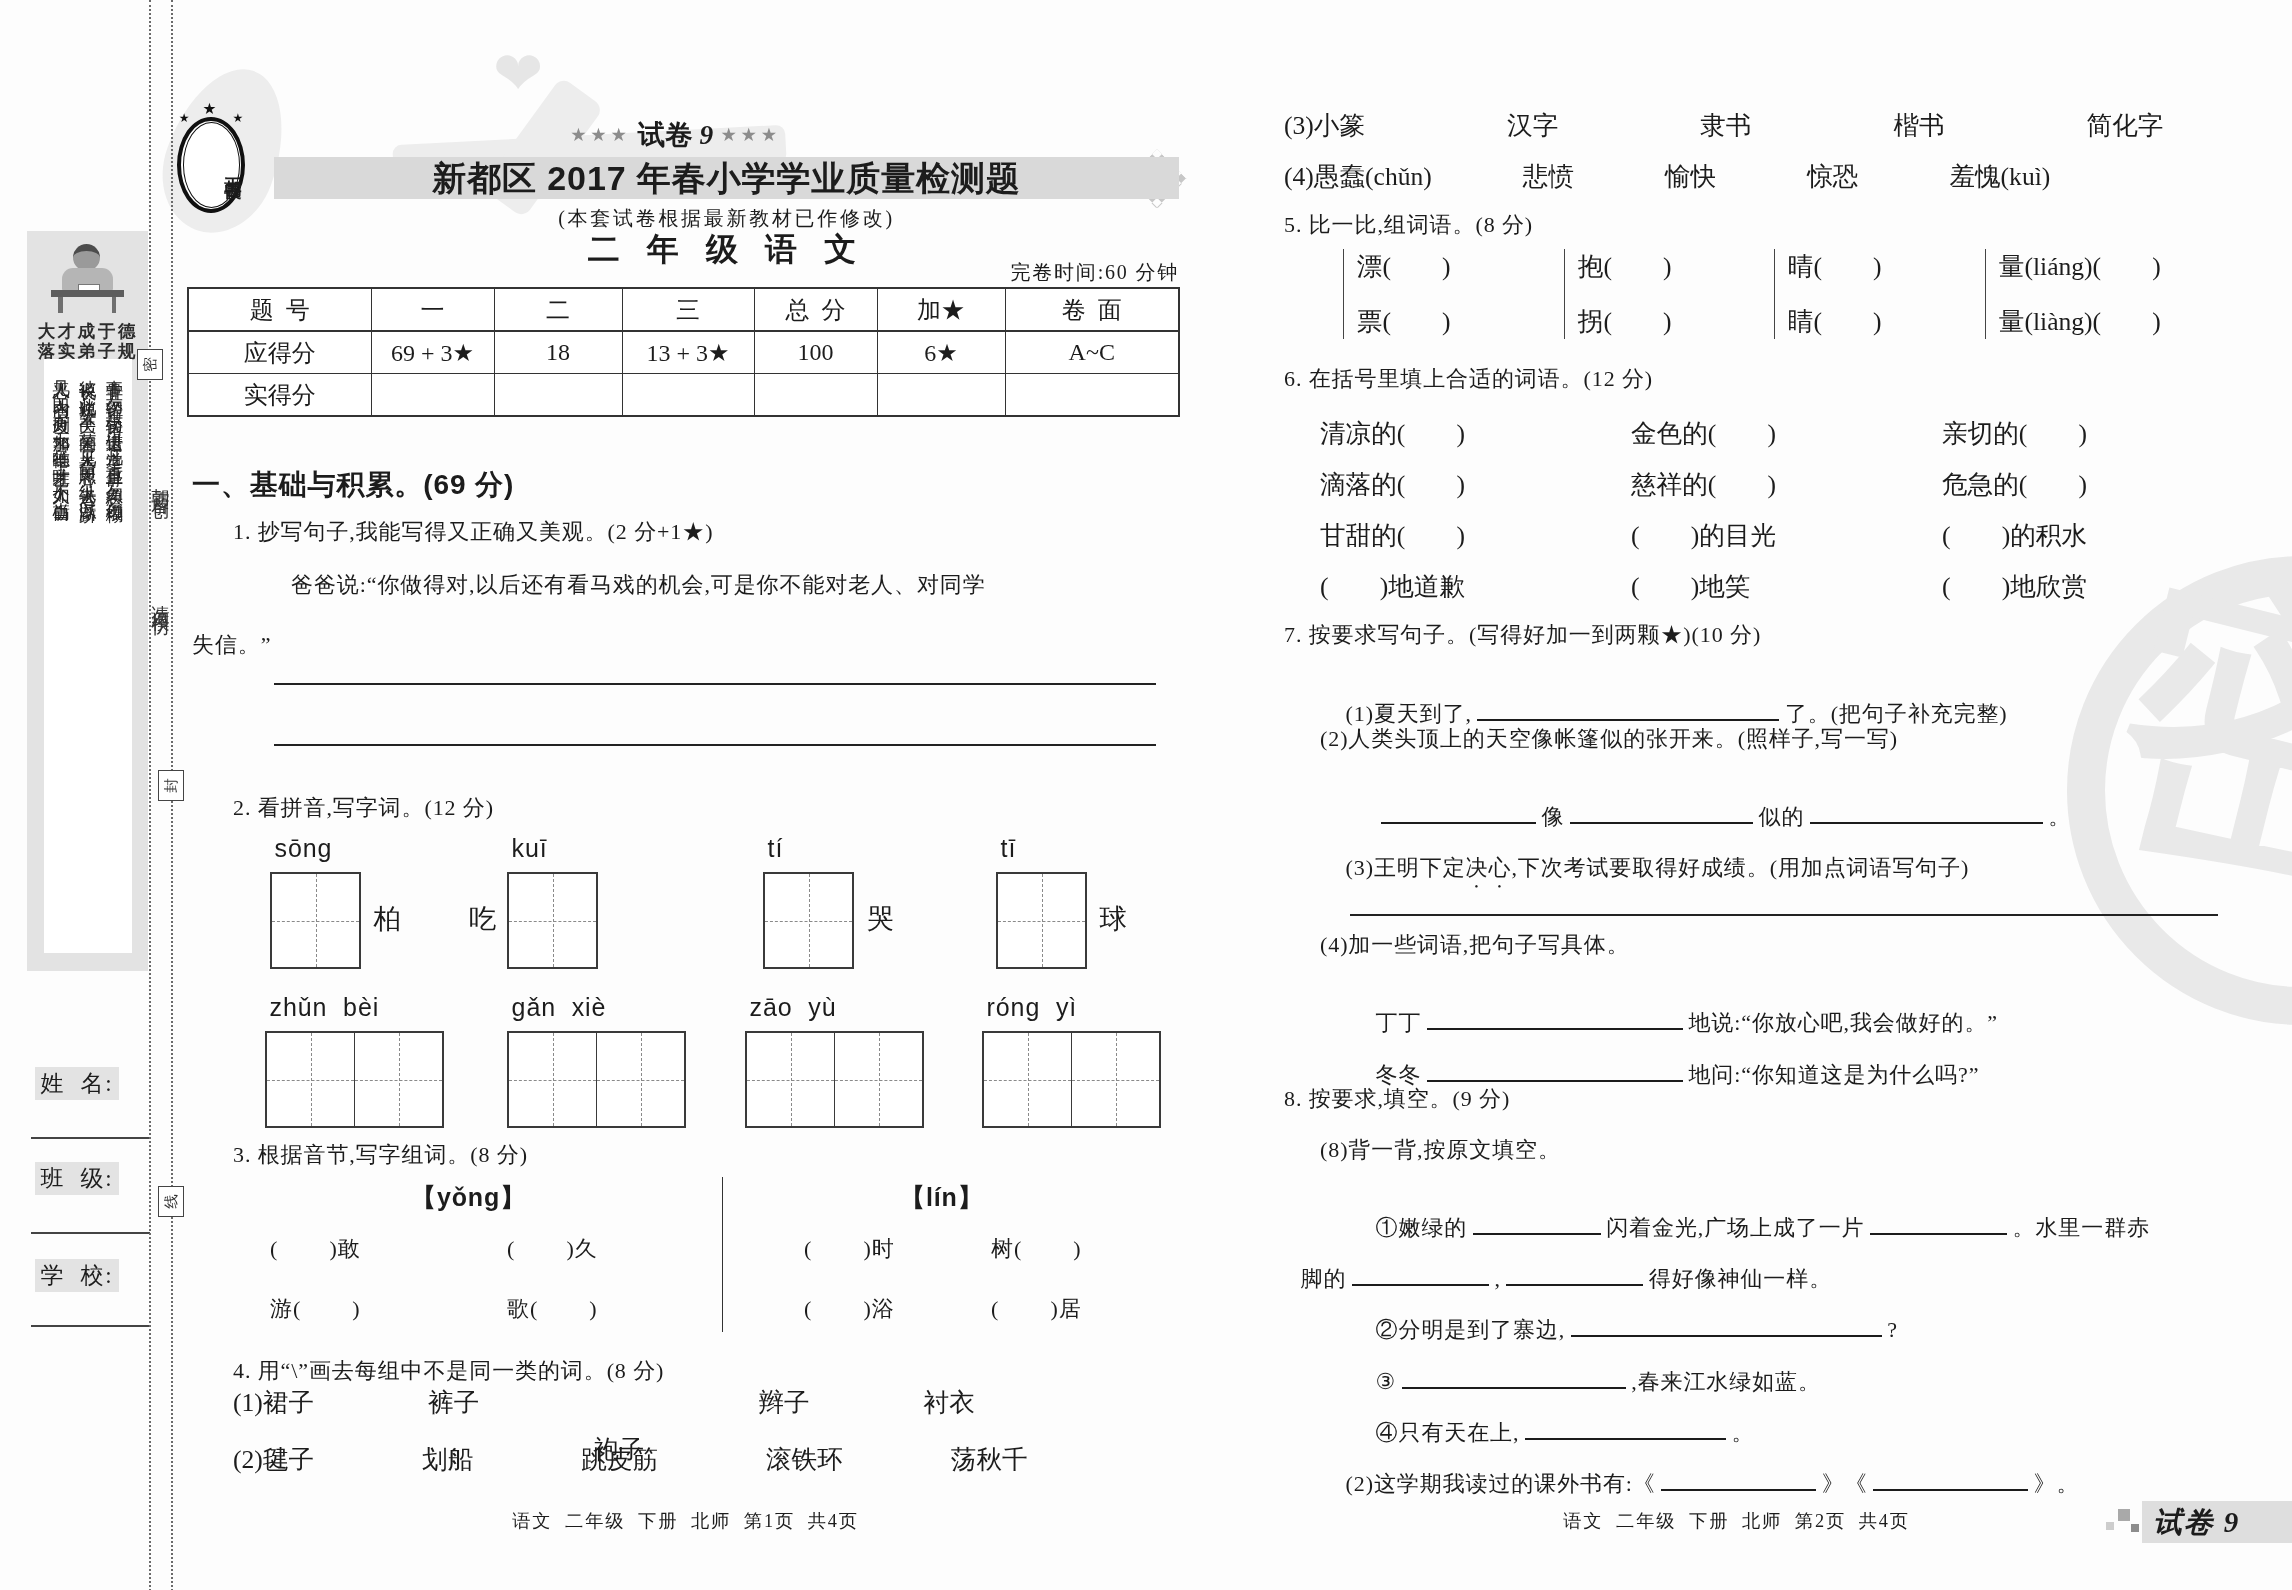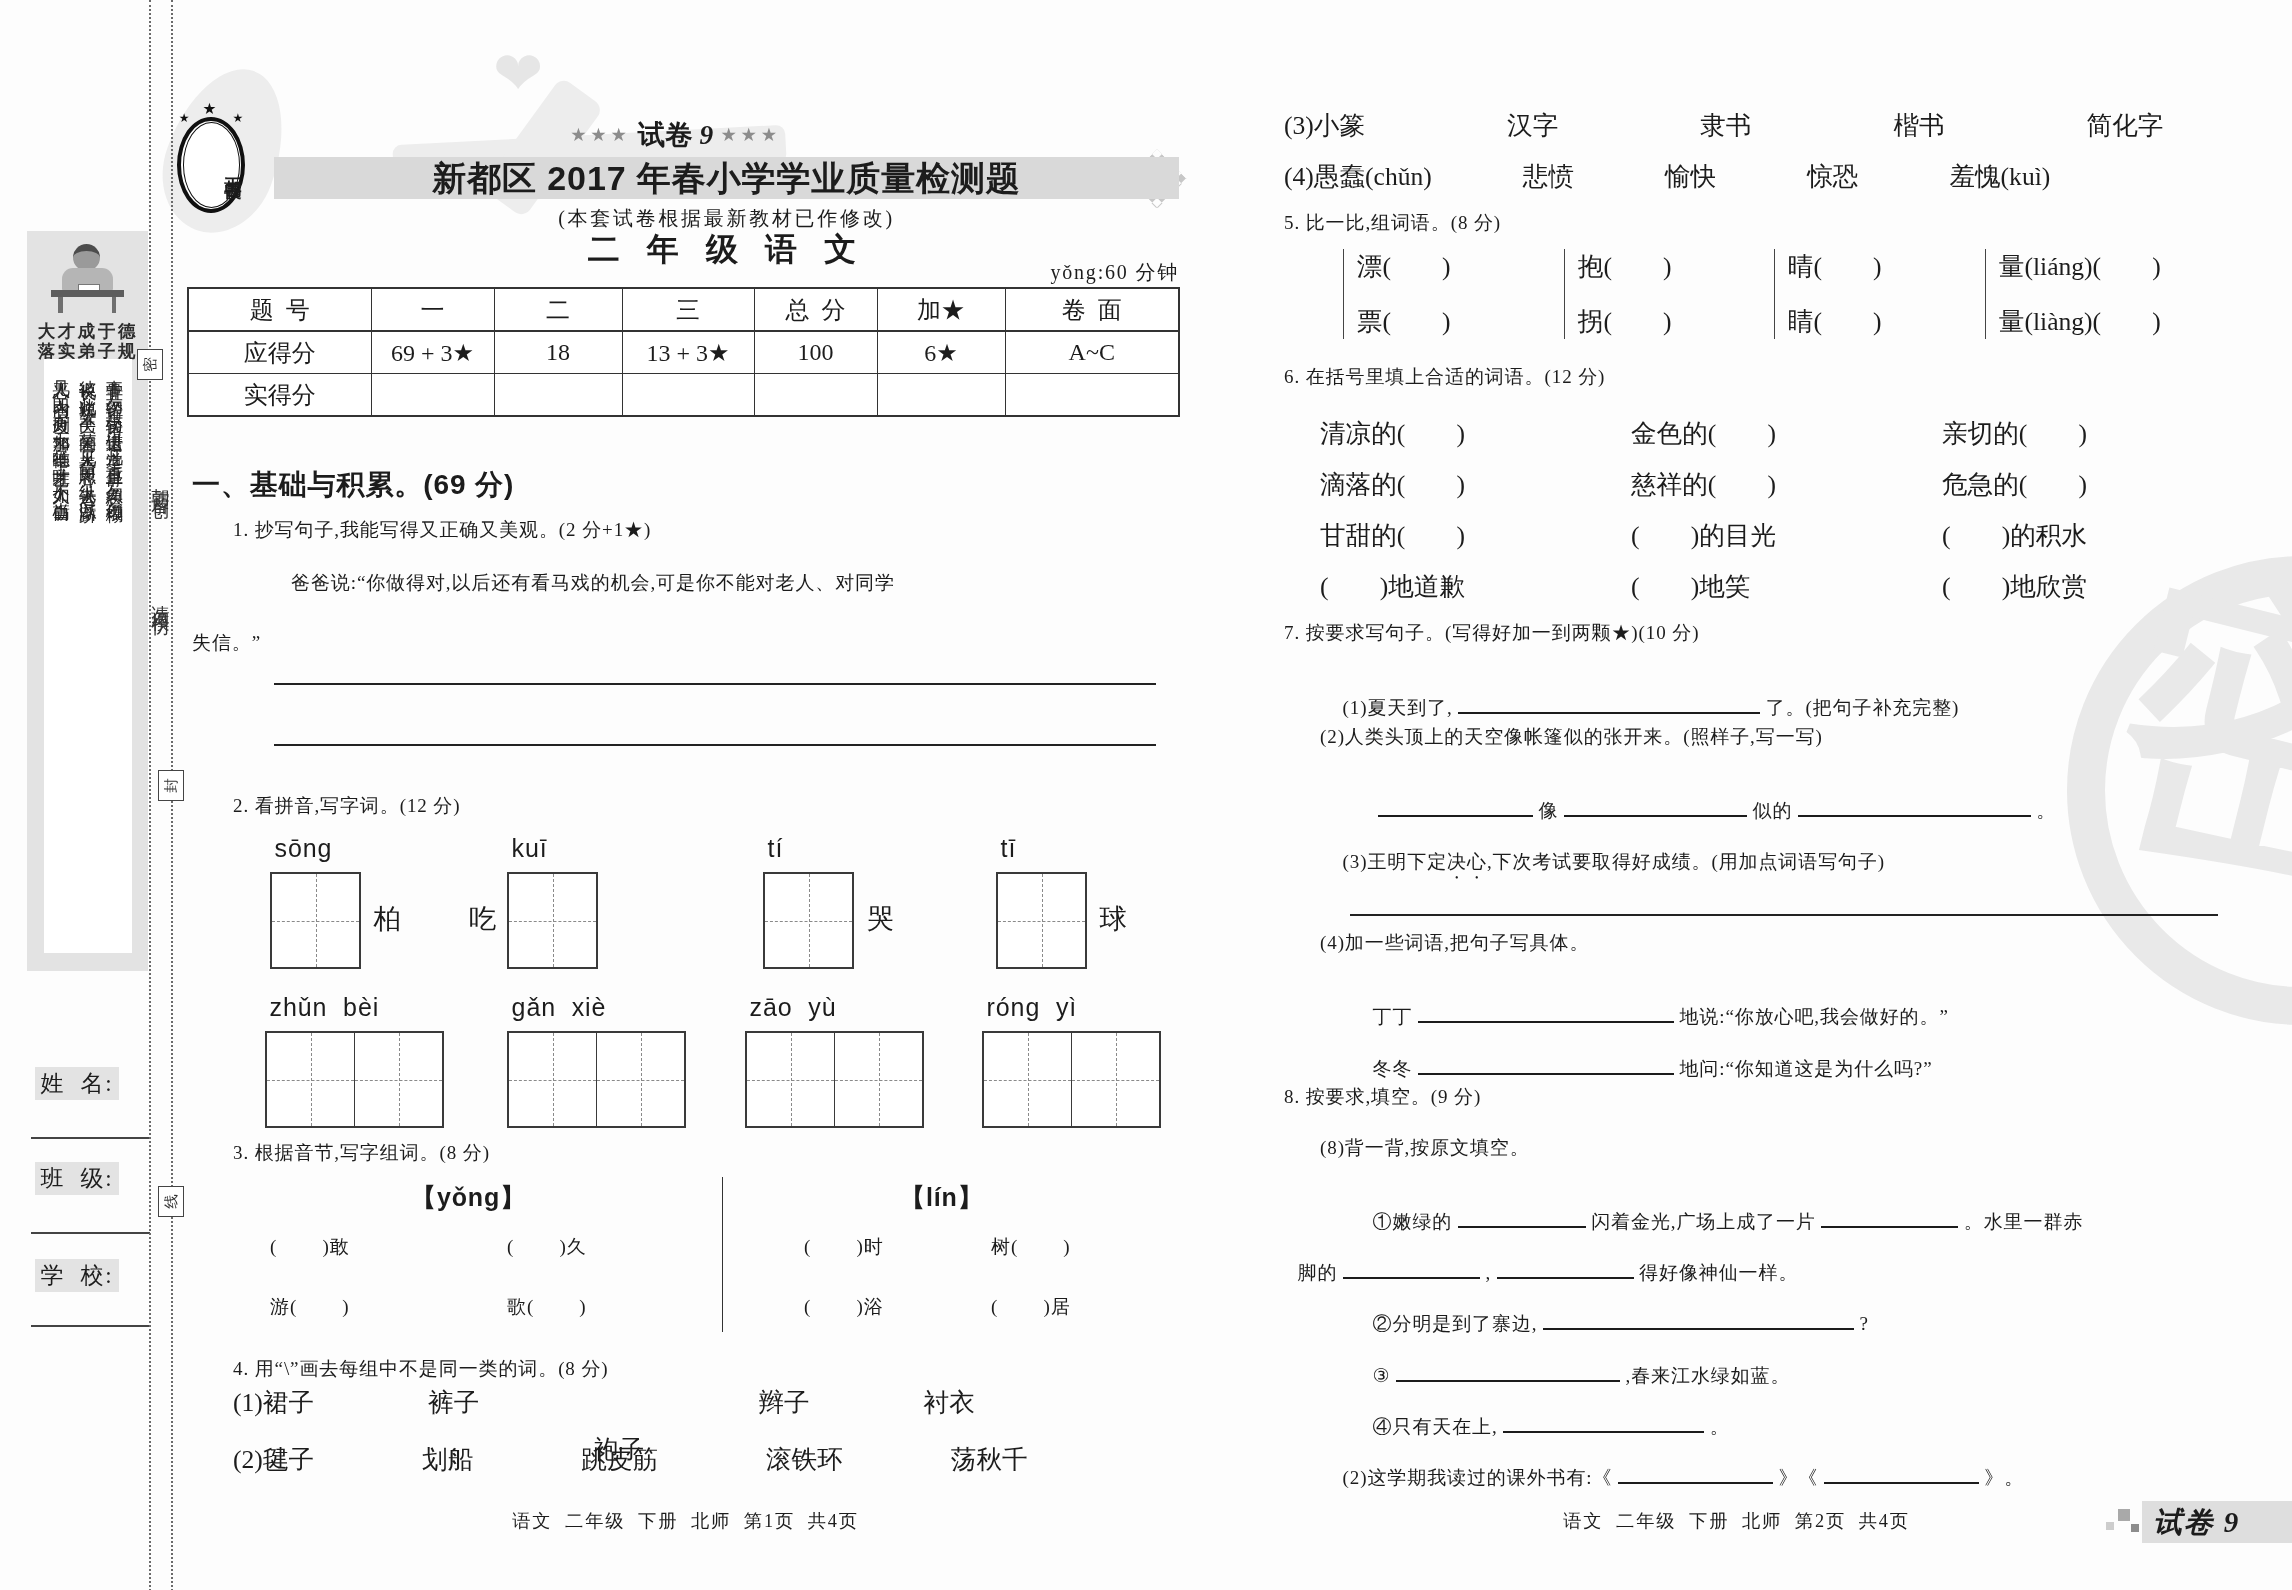--- a/index.html
+++ b/index.html
@@ -66,21 +66,21 @@
   .grade-line{position:absolute;left:274px;top:228px;width:905px;text-align:center;font-size:32px;font-weight:bold;letter-spacing:9.1px;}
   .time-note{position:absolute;left:877px;top:259px;width:302px;text-align:right;font-size:20px;letter-spacing:1.8px;}
 
   
   .score-table{position:absolute;left:187px;top:287px;border-collapse:collapse;table-layout:fixed;z-index:2;background:#fff;}
   .score-table th,.score-table td{border:1.4px solid #333;height:41px;text-align:center;font-weight:normal;font-size:24px;white-space:pre;padding:0;}
   .score-table{border:2.7px solid #333;}
   .score-table tr:first-child th{border-bottom:2.3px solid #333;}
 
   
-  .qt{position:absolute;font-size:19px;letter-spacing:0.9px;white-space:pre;}
+  .qt{position:absolute;font-size:22px;letter-spacing:0.9px;white-space:pre;}
   .sec-title{font-family:"Liberation Sans","DejaVu Sans",sans-serif;font-weight:bold;font-size:28px;}
   .hline{position:absolute;border-bottom:2.3px solid #222;}
   .u{display:inline-block;border-bottom:2px solid #1c1c1c;height:0.95em;margin:0 5.5px;vertical-align:baseline;}
   .emdot{text-emphasis:filled dot;-webkit-text-emphasis:filled dot;text-emphasis-position:under right;-webkit-text-emphasis-position:under;}
 
   
   .q2g{position:absolute;}
   .pin{position:absolute;top:-38px;left:4.6px;font-family:"Liberation Sans","DejaVu Sans",sans-serif;font-size:25px;letter-spacing:0.9px;white-space:pre;}
   .tzg{display:inline-flex;border:2.3px solid #3a3a3a;background:#fff;}
   .tzg .cell{width:87px;height:93px;position:relative;border-left:1.8px solid #3a3a3a;}
@@ -190,21 +190,21 @@
   <div class="paper-stars">
     <span class="stars">★★★</span><span class="pno"><span>试卷 </span><span class="pno-num">9</span></span><span class="stars">★★★</span>
   </div>
 
   <div class="banner">
     <div class="banner-title sans">新都区 2017 年春小学学业质量检测题</div>
   </div>
   <div class="checker" style="left:1136px;top:158px;"></div>
   <div class="subtitle">(本套试卷根据最新教材已作修改)</div>
   <div class="grade-line sans">二 年 级 语 文</div>
-  <div class="time-note">yǒng:60 分钟</div>
+  <div class="time-note">完卷时间:60 分钟</div>
 
   <table class="score-table">
     <colgroup>
       <col style="width:183px">
         <col style="width:123px">
         <col style="width:128px">
         <col style="width:132px">
       <col style="width:123px">
         <col style="width:128px">
         <col style="width:174px">

